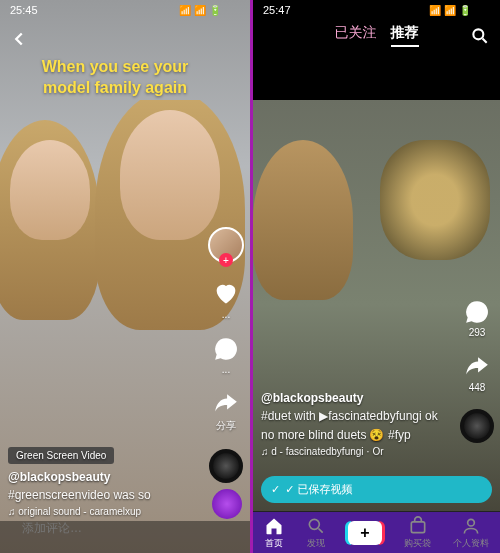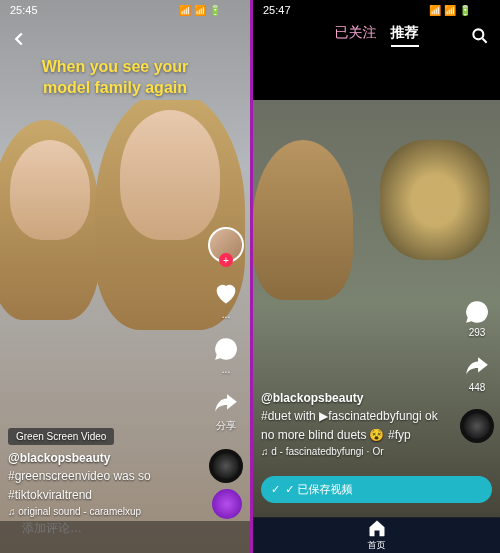--- a/index.html
+++ b/index.html
@@ -33,21 +33,21 @@
   .comment-input { background: transparent; border: none; color: #aaa; font-size: 12px; flex: 1; outline: none; }
   .spin-btn { width: 30px; height: 30px; border-radius: 50%; background: radial-gradient(circle,#b54eec,#6a0dad); position: absolute; right: 8px; bottom: 34px; z-index: 46; }
 
   .top-tabs { position: absolute; top: 24px; left: 0; right: 0; display: flex; justify-content: center; gap: 14px; z-index: 40; font-size: 14px; }
   .tab { color: #f9a8d4; padding-bottom: 3px; }
   .tab.active { color: #fff; border-bottom: 2px solid #fff; font-weight: 600; }
   .search-icon { position: absolute; right: 10px; top: 26px; z-index: 40; }
 
   .saved-banner { position: absolute; left: 8px; right: 8px; bottom: 50px; background: #20b8c8; color: #fff; font-size: 11px; padding: 6px 10px; border-radius: 14px; display: flex; align-items: center; gap: 5px; z-index: 48; }
 
-  .nav-bar { position: absolute; left: 0; right: 0; bottom: 0; height: 36px; background: #0f172a; display: flex; align-items: center; justify-content: space-around; z-index: 50; border-top: 1px solid #222; flex-direction: column; }
+  .nav-bar { position: absolute; left: 0; right: 0; bottom: 0; height: 42px; background: #4c1d95; display: flex; align-items: center; justify-content: space-around; z-index: 50; border-top: 1px solid #222; }
   .nav-item { display: flex; flex-direction: column; align-items: center; gap: 1px; font-size: 9px; color: #888; }
   .nav-item.active { color: #fff; }
   .nav-plus { width: 34px; height: 24px; background: #fff; border-radius: 6px; display: flex; align-items: center; justify-content: center; color: #000; font-size: 16px; font-weight: bold; position: relative; }
   .nav-plus::before { content:''; position:absolute; left:-3px; top:0; bottom:0; width:6px; background:#20d5ec; border-radius:6px 0 0 6px; z-index:-1;}
   .nav-plus::after { content:''; position:absolute; right:-3px; top:0; bottom:0; width:6px; background:#fe2c55; border-radius:0 6px 6px 0; z-index:-1;}
 
   .people { position: absolute; top: 100px; left: 0; right: 0; bottom: 120px; overflow: hidden; }
   .person { position:absolute; border-radius: 50% 50% 40% 40%; background: linear-gradient(180deg,#e8c9ad,#cba57d); }
   .hair { position:absolute; background: linear-gradient(180deg,#c9a86b,#9d7a48); border-radius: 50% 50% 30% 30%; }
 
@@ -103,21 +103,20 @@
         </svg>
       <span class="rail-count">分享</span>
     </div>
     <div class="disc"></div>
   </div>
 
   <div class="bottom-info">
     <div class="gs-badge">Green Screen Video</div>
     <div class="username">@blackopsbeauty</div>
     <div class="desc">#greenscreenvideo was so</div>
-    <div class="desc">#tiktokviraltrend</div>
     <div class="music">
         <span>♫ original sound - caramelxup</span>
       </div>
   </div>
 
   <div class="spin-btn"></div>
 
   <div class="comment-bar">
     <input class="comment-input" placeholder="添加评论…" style="">
   </div>

